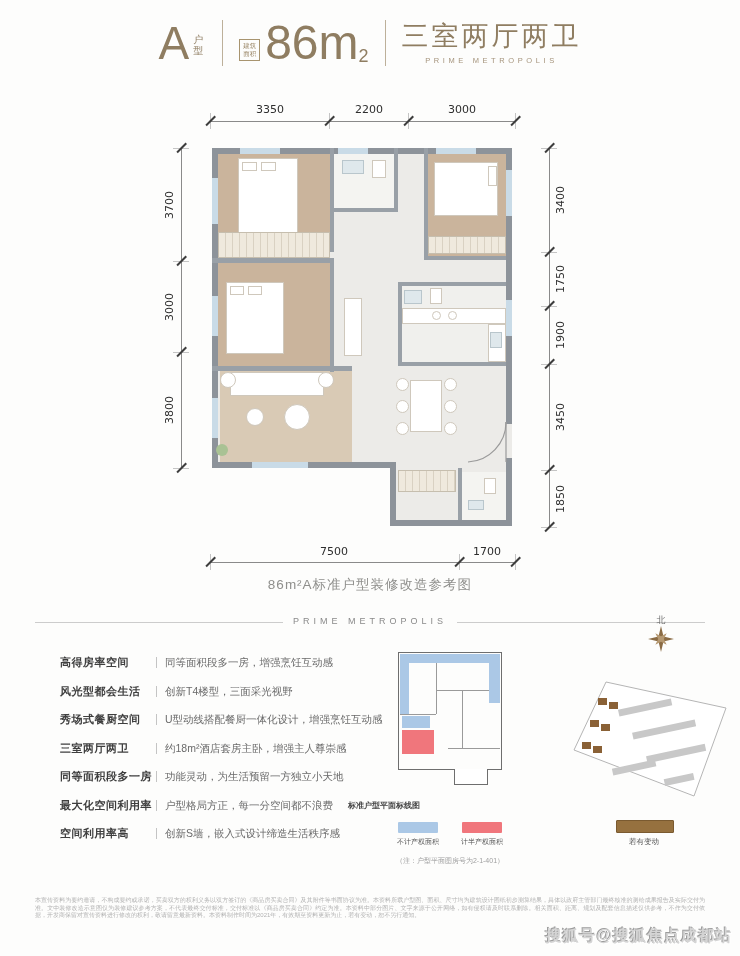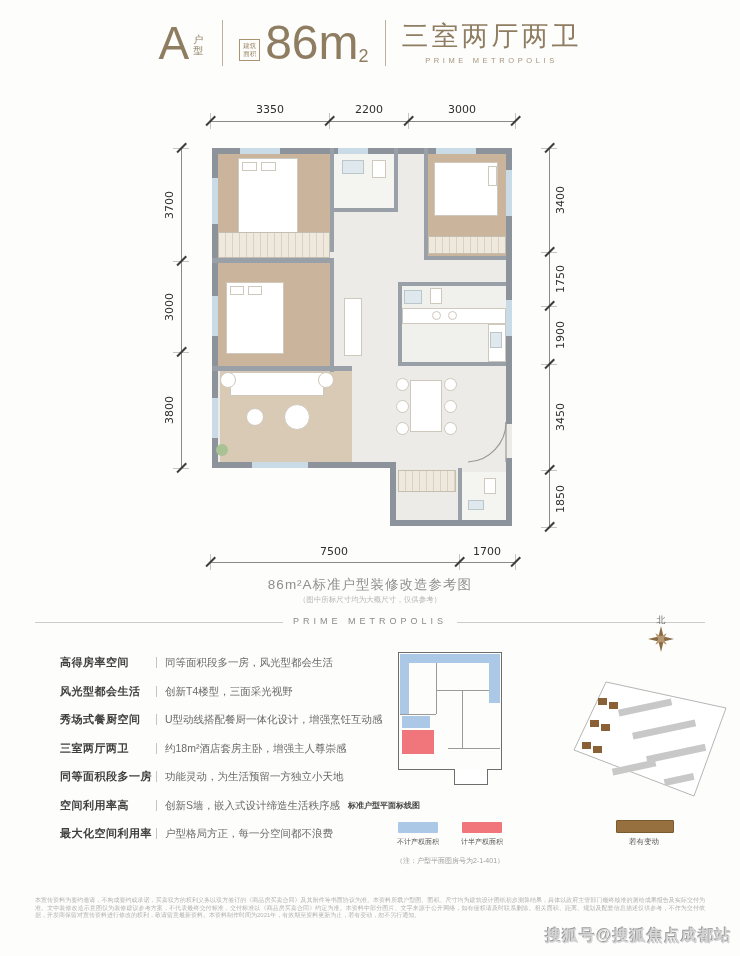--- a/index.html
+++ b/index.html
@@ -242,30 +242,29 @@
     <div class="guide" style="left:459px;top:554px;width:1px;height:16px;"></div>
     <div class="guide" style="left:515px;top:554px;width:1px;height:16px;"></div>
     <div class="tick" style="left:204px;top:561px;"></div>
     <div class="tick" style="left:453px;top:561px;"></div>
     <div class="tick" style="left:509px;top:561px;"></div>
     <span class="dlab-h" style="left:334px;top:545px;">7500</span>
     <span class="dlab-h" style="left:487px;top:545px;">1700</span>
   </div>
 
   <div class="caption">86m²A标准户型装修改造参考图</div>
-  <div class="caption-note">（图中所标尺寸均为大概尺寸，仅供参考）</div>
   <div class="bdiv-line" style="left:35px;"></div>
   <div class="bdiv-line" style="left:457px;"></div>
   <div class="bdiv-text">PRIME METROPOLIS</div>
 
   <div class="features">
     <div class="feat-row">
       <span class="feat-label">高得房率空间</span>
       <span class="feat-sep"></span>
-      <span class="feat-desc">同等面积段多一房，风光型都会生活</span>
+      <span class="feat-desc">同等面积段多一房，增强烹饪互动感</span>
     </div>
     <div class="feat-row">
       <span class="feat-label">风光型都会生活</span>
       <span class="feat-sep"></span>
       <span class="feat-desc">创新T4楼型，三面采光视野</span>
     </div>
     <div class="feat-row">
       <span class="feat-label">秀场式餐厨空间</span>
       <span class="feat-sep"></span>
       <span class="feat-desc">U型动线搭配餐厨一体化设计，增强烹饪互动感</span>
@@ -274,28 +273,28 @@
       <span class="feat-label">三室两厅两卫</span>
       <span class="feat-sep"></span>
       <span class="feat-desc">约18m²酒店套房主卧，增强主人尊崇感</span>
     </div>
     <div class="feat-row">
       <span class="feat-label">同等面积段多一房</span>
       <span class="feat-sep"></span>
       <span class="feat-desc">功能灵动，为生活预留一方独立小天地</span>
     </div>
     <div class="feat-row">
+      <span class="feat-label">最大化空间利用率</span>
+      <span class="feat-sep"></span>
+      <span class="feat-desc">户型格局方正，每一分空间都不浪费</span>
+    </div>
+    <div class="feat-row">
       <span class="feat-label">空间利用率高</span>
       <span class="feat-sep"></span>
       <span class="feat-desc">创新S墙，嵌入式设计缔造生活秩序感</span>
-    </div>
-    <div class="feat-row">
-      <span class="feat-label">最大化空间利用率</span>
-      <span class="feat-sep"></span>
-      <span class="feat-desc">户型格局方正，每一分空间都不浪费</span>
     </div>
   </div>
 
   <div class="mini">
     <div class="mini-outline"></div>
     <div class="mini-step"></div>
     <div class="mini-blue" style="left:2px;top:2px;width:100px;height:9px;"></div>
     <div class="mini-blue" style="left:2px;top:11px;width:9px;height:52px;"></div>
     <div class="mini-blue" style="left:91px;top:11px;width:11px;height:40px;"></div>
     <div class="mini-blue" style="left:4px;top:64px;width:28px;height:12px;"></div>

